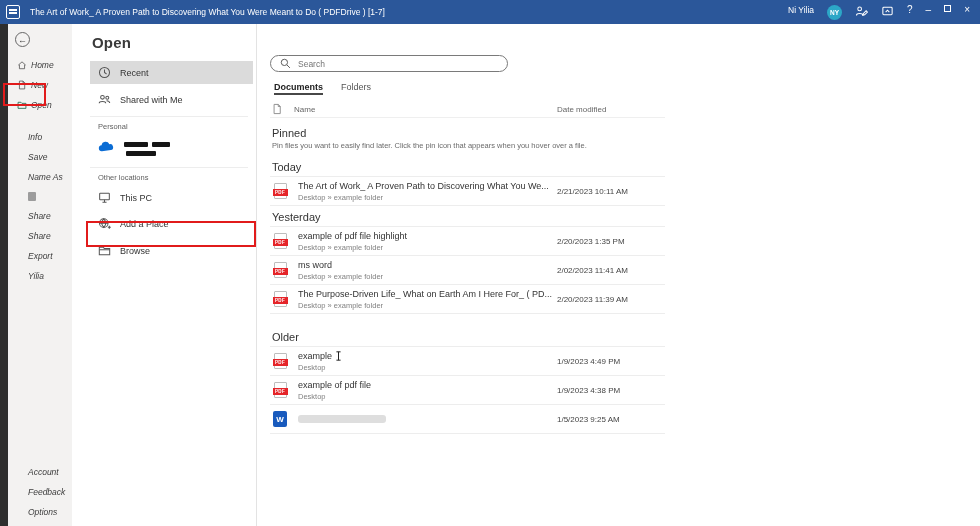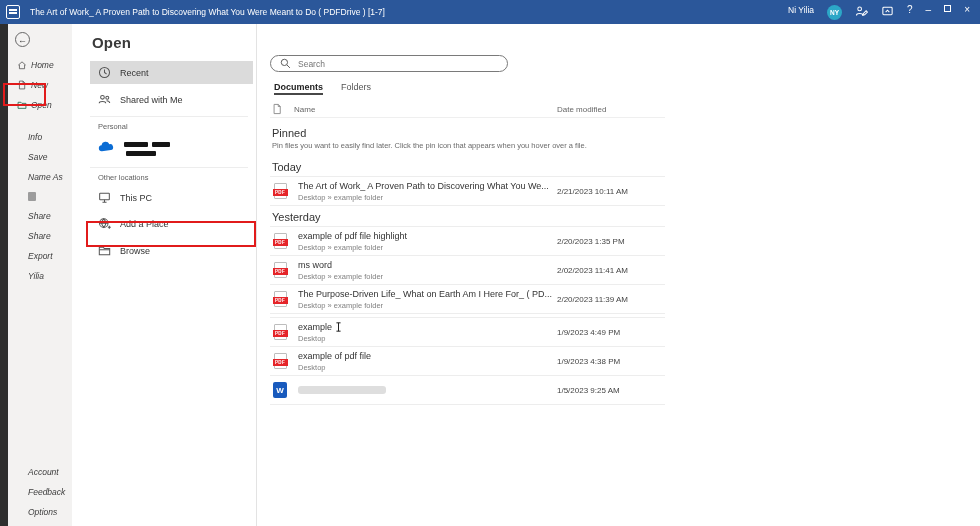--- a/index.html
+++ b/index.html
@@ -351,20 +351,21 @@
               </span>
             </span>
           <span class="f-text">
             <span class="f-name">The Purpose-Driven Life_ What on Earth Am I Here For_ ( PD...</span>
             <span class="f-loc">Desktop » example folder</span>
           </span>
           <span class="f-date">2/20/2023 11:39 AM</span>
         </div>
       </div>
 
+      <div class="section-label" style="margin-top:17px">Older</div>
       <div class="rows">
         <div class="file-row">
           <span class="f-ico">
               <span class="pdf-ico">
                 <span class="pdf-band">PDF</span>
               </span>
             </span>
           <span class="f-text">
             <span class="f-name">
                 <span>example</span>

